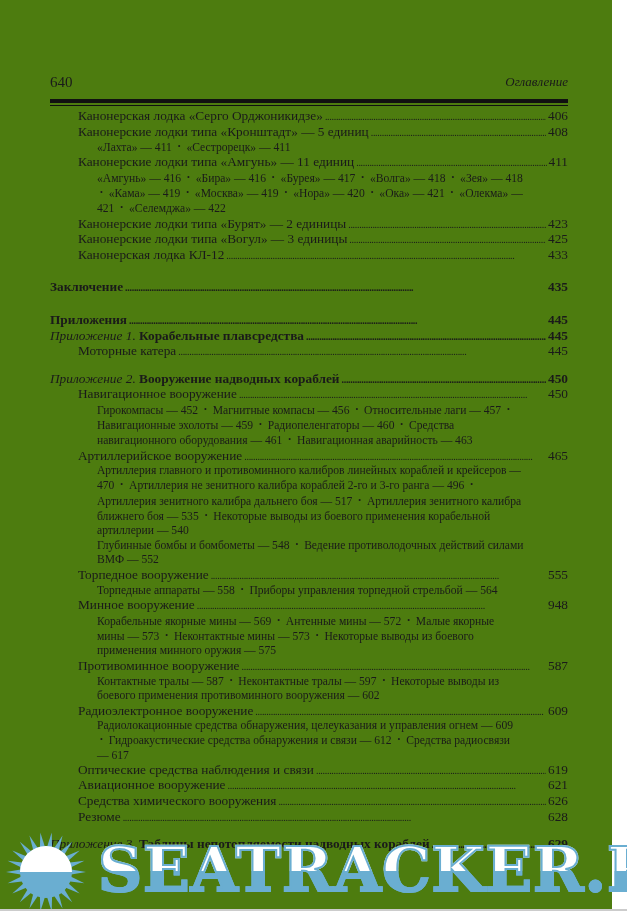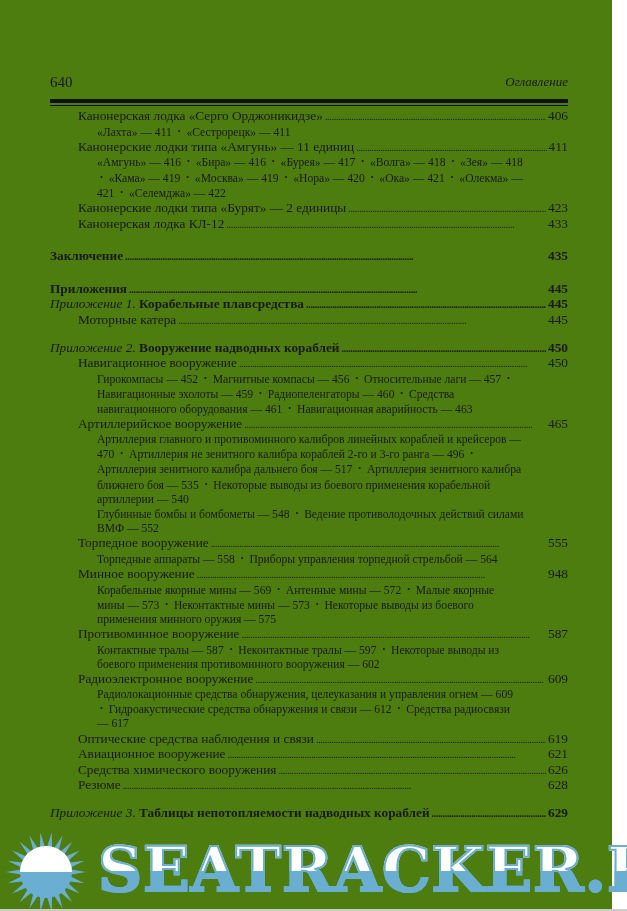--- a/index.html
+++ b/index.html
@@ -46,31 +46,41 @@
   </div>
   <div class="rule-thick"></div>
   <div class="rule-thin"></div>
 
   <div class="toc" id="toc">
       <div class="row lvl1">
         <span class="label"><span>Канонерская лодка «Серго Орджоникидзе»</span></span>
         <span class="dots"></span>
         <span class="pg">406</span>
       </div>
+      <div class="row lvl1">
+        <span class="label"><span>Канонерские лодки типа «Кронштадт» — 5 единиц</span></span>
+        <span class="dots"></span>
+        <span class="pg">408</span>
+      </div>
       <div class="sub"><span>«Лахта» — 411</span> <span class="bullet">•</span> <span>«Сестрорецк» — 411</span></div>
       <div class="row lvl1">
         <span class="label"><span>Канонерские лодки типа «Амгунь» — 11 единиц</span></span>
         <span class="dots"></span>
         <span class="pg">411</span>
       </div>
       <div class="sub"><span>«Амгунь» — 416</span> <span class="bullet">•</span> <span>«Бира» — 416</span> <span class="bullet">•</span> <span>«Бурея» — 417</span> <span class="bullet">•</span> <span>«Волга» — 418</span> <span class="bullet">•</span> <span>«Зея» — 418</span> <span class="bullet">•</span> <span>«Кама» — 419</span> <span class="bullet">•</span> <span>«Москва» — 419</span> <span class="bullet">•</span> <span>«Нора» — 420</span> <span class="bullet">•</span> <span>«Ока» — 421</span> <span class="bullet">•</span> <span>«Олекма» — 421</span> <span class="bullet">•</span> <span>«Селемджа» — 422</span></div>
       <div class="row lvl1">
         <span class="label"><span>Канонерские лодки типа «Бурят» — 2 единицы</span></span>
         <span class="dots"></span>
         <span class="pg">423</span>
+      </div>
+      <div class="row lvl1">
+        <span class="label"><span>Канонерские лодки типа «Вогул» — 3 единицы</span></span>
+        <span class="dots"></span>
+        <span class="pg">425</span>
       </div>
       <div class="row lvl1">
         <span class="label"><span>Канонерская лодка КЛ-12</span></span>
         <span class="dots"></span>
         <span class="pg">433</span>
       </div>
       <div class="gap"></div>
       <div class="row lvl0 bold">
         <span class="label"><span>Заключение</span></span>
         <span class="dots"></span>

